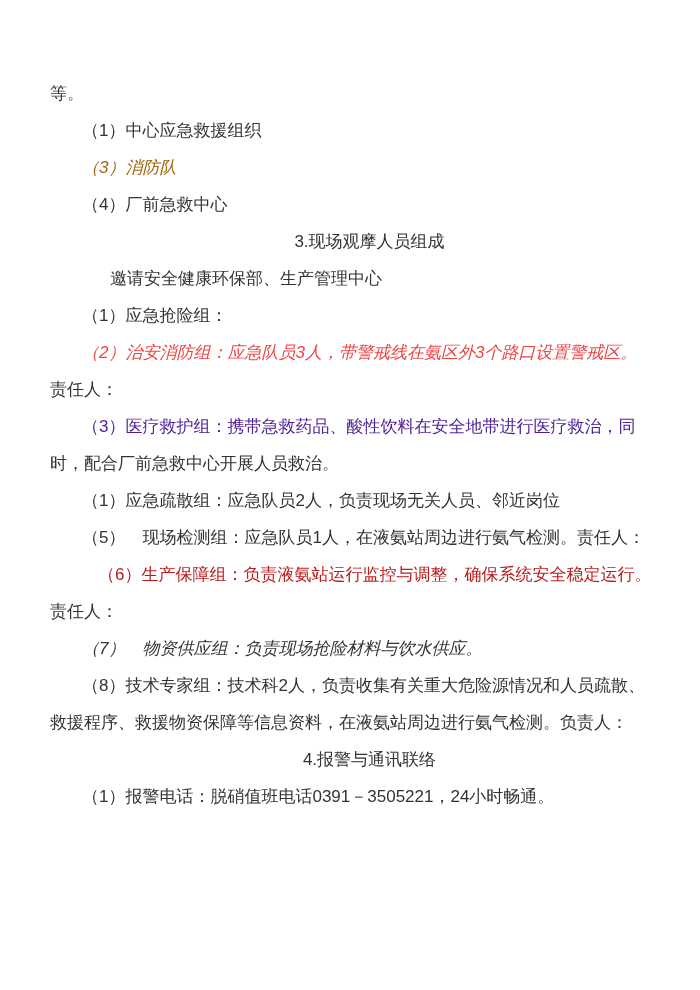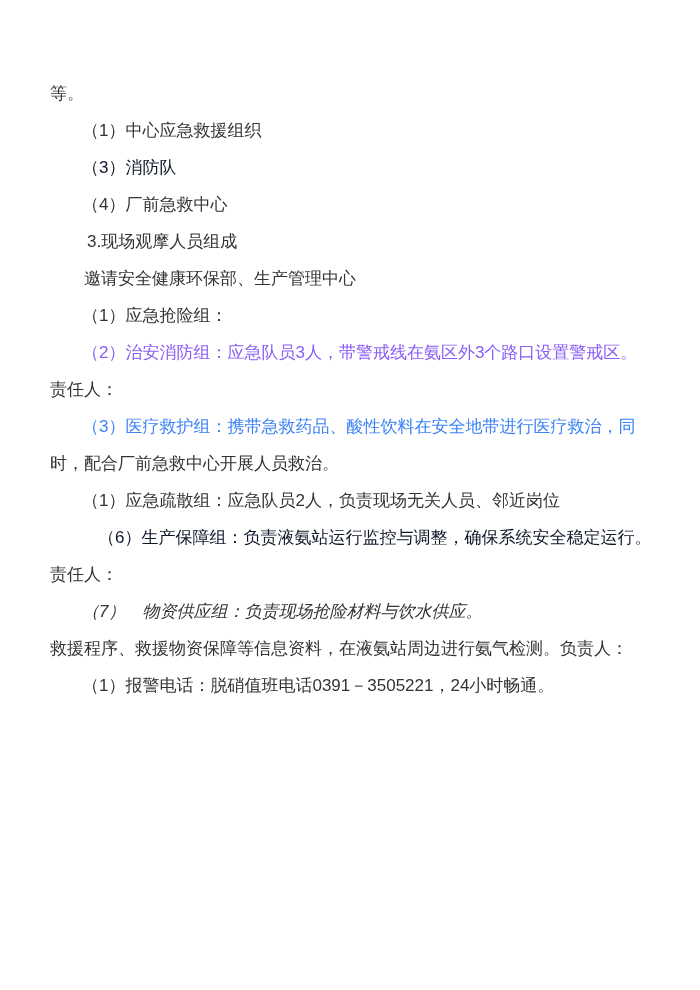--- a/index.html
+++ b/index.html
@@ -26,39 +26,42 @@
   }
   .line {
     font-size: 17px;
     line-height: 37px;
     color: #333333;
     white-space: pre;
     font-weight: 400;
   }
   .indent-0 { margin-left: 0; }
   .indent-1 { margin-left: 32px; }
-  .indent-2 { margin-left: 37px; }
-  .indent-3 { margin-left: 34px; }
+  .indent-2 { margin-left: 37px; text-align: center; }
+  .indent-3 { margin-left: 60px; }
 </style>
 </head>
 <body>
 
 <div class="page" style="background: rgb(255, 255, 255);">
   <div class="doc-content" id="doc-lines">
       <div class="line indent-0" style="color: rgb(51, 51, 51);">等。</div>
       <div class="line indent-1" style="color: rgb(51, 51, 51);">（1）中心应急救援组织</div>
-      <div class="line indent-1" style="color: #0f172a;">（3）消防队</div>
+      <div class="line indent-1" style="color: #a16207; font-style: italic;">（3）消防队</div>
       <div class="line indent-1" style="color: rgb(51, 51, 51);">（4）厂前急救中心</div>
       <div class="line indent-2" style="color: rgb(51, 51, 51);">3.现场观摩人员组成</div>
       <div class="line indent-3" style="color: rgb(51, 51, 51);">邀请安全健康环保部、生产管理中心</div>
       <div class="line indent-1" style="color: rgb(51, 51, 51);">（1）应急抢险组：</div>
-      <div class="line indent-1" style="color: #8b5cf6;">（2）治安消防组：应急队员3人，带警戒线在氨区外3个路口设置警戒区。</div>
+      <div class="line indent-1" style="color: #ef4444; font-style: italic;">（2）治安消防组：应急队员3人，带警戒线在氨区外3个路口设置警戒区。</div>
       <div class="line indent-0" style="color: rgb(51, 51, 51);">责任人：</div>
-      <div class="line indent-1" style="color: #3b82f6;">（3）医疗救护组：携带急救药品、酸性饮料在安全地带进行医疗救治，同</div>
+      <div class="line indent-1" style="color: #4c1d95;">（3）医疗救护组：携带急救药品、酸性饮料在安全地带进行医疗救治，同</div>
       <div class="line indent-0" style="color: rgb(51, 51, 51);">时，配合厂前急救中心开展人员救治。</div>
       <div class="line indent-1" style="color: rgb(51, 51, 51);">（1）应急疏散组：应急队员2人，负责现场无关人员、邻近岗位</div>
-      <div class="line indent-1" style="color: #0f172a; margin-left: 48px;">（6）生产保障组：负责液氨站运行监控与调整，确保系统安全稳定运行。</div>
+      <div class="line indent-1" style="color: rgb(51, 51, 51);">（5）　现场检测组：应急队员1人，在液氨站周边进行氨气检测。责任人：</div>
+      <div class="line indent-1" style="color: #b91c1c; margin-left: 48px;">（6）生产保障组：负责液氨站运行监控与调整，确保系统安全稳定运行。</div>
       <div class="line indent-0" style="color: rgb(51, 51, 51);">责任人：</div>
       <div class="line indent-1" style="color: rgb(51, 51, 51); font-style: italic;">（7）　物资供应组：负责现场抢险材料与饮水供应。</div>
+      <div class="line indent-1" style="color: rgb(51, 51, 51);">（8）技术专家组：技术科2人，负责收集有关重大危险源情况和人员疏散、</div>
       <div class="line indent-0" style="color: rgb(51, 51, 51);">救援程序、救援物资保障等信息资料，在液氨站周边进行氨气检测。负责人：</div>
+      <div class="line indent-2" style="color: rgb(51, 51, 51);">4.报警与通讯联络</div>
       <div class="line indent-1" style="color: rgb(51, 51, 51);">（1）报警电话：脱硝值班电话0391－3505221，24小时畅通。</div>
     </div>
 </div>
 
 </body></html>

